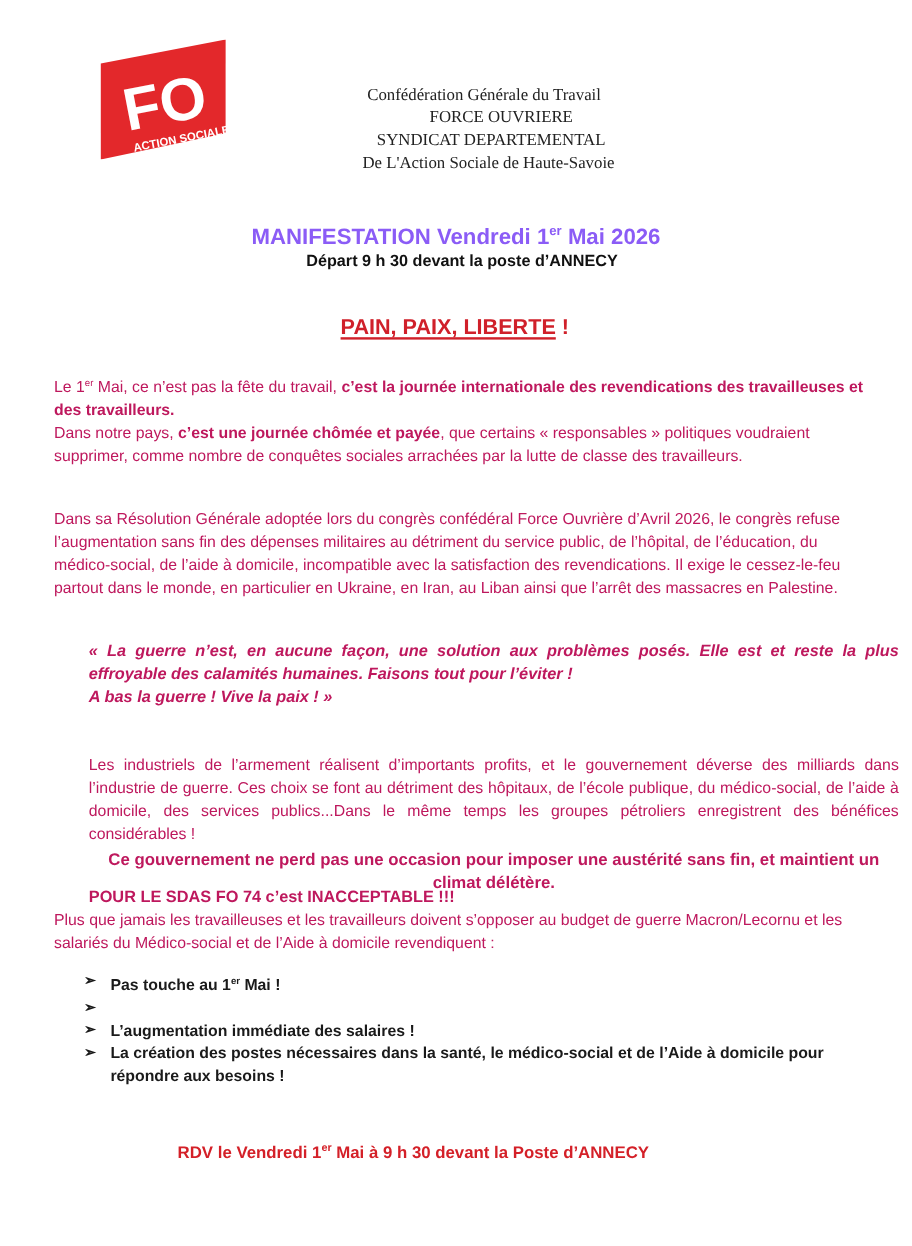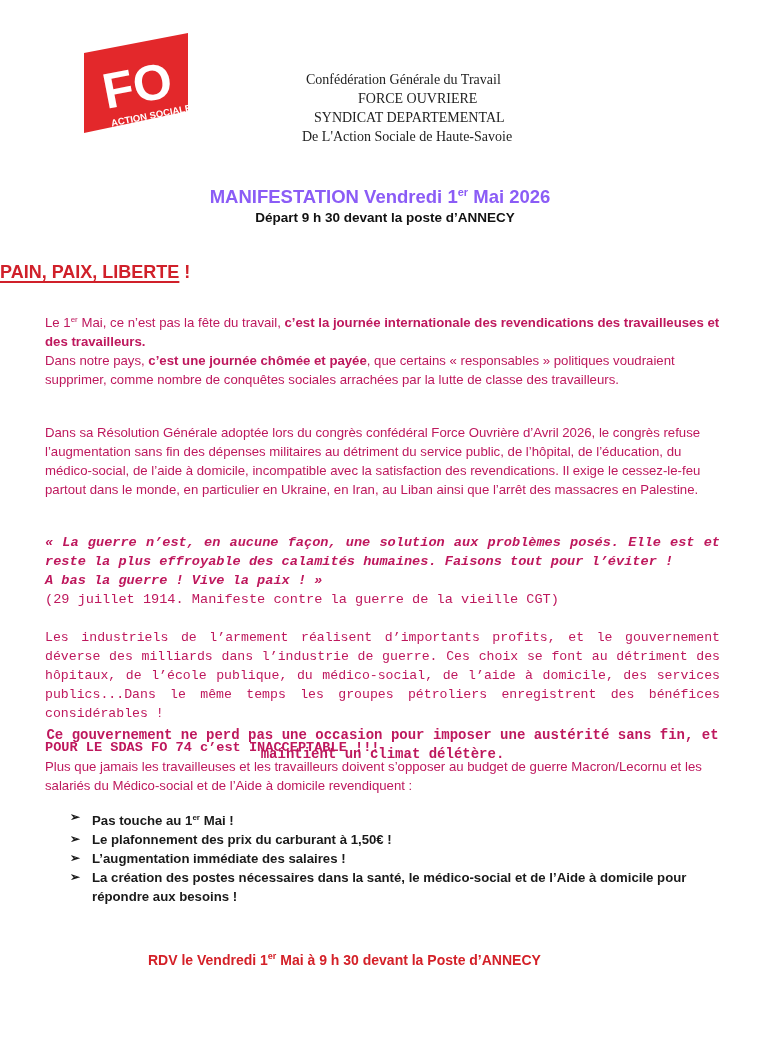--- a/index.html
+++ b/index.html
@@ -3,26 +3,26 @@
 <meta charset="utf-8">
 <style>
   html, body { margin: 0; padding: 0; background: #ffffff; }
   body { width: 760px; height: 1038px; position: relative; overflow: hidden; color: #111; }
   .logo { position: absolute; left: 82px; top: 33px; width: 108px; height: 100px; }
   .header { position: absolute; left: 290px; top: 70px; width: 300px; font-family: "Liberation Serif", serif; font-size: 14px; line-height: 19px; color: #222; }
   .header div { white-space: nowrap; } 
   .title { position: absolute; top: 186px; left: 0; width: 760px; text-align: center; font-family: "Liberation Sans", sans-serif; font-weight: bold; font-size: 18.5px; color: #8b5cf6; }
   .title sup { font-size: 11px; vertical-align: 7px; }
   .subtitle { position: absolute; top: 210px; left: 0; width: 770px; text-align: center; font-family: "Liberation Sans", sans-serif; font-weight: bold; font-size: 13.5px; color: #111; }
-  .slogan { position: absolute; top: 262px; left: 0; width: 758px; font-family: "Liberation Sans", sans-serif; font-weight: bold; font-size: 18px; color: #d0202a; }
+  .slogan { position: absolute; top: 262px; left: 0; width: 758px; text-align: center; font-family: "Liberation Sans", sans-serif; font-weight: bold; font-size: 18px; color: #d0202a; }
   .slogan .u { text-decoration: underline; text-decoration-thickness: 2px; text-underline-offset: 3px; }
   .p { position: absolute; left: 45px; width: 675px; font-family: "Liberation Sans", sans-serif; font-size: 13.2px; line-height: 19px; color: #be185d; }
   .p b { font-weight: bold; }
   .p sup { font-size: 8px; vertical-align: 5px; }
-  .serif { font-family: Liberation Mono, monospace; font-size: 13.6px; line-height: 19px; }
+  .serif { font-family: Liberation Sans, sans-serif; font-size: 13.6px; line-height: 19px; margin-left: 29px; }
   .quote { font-style: italic; font-weight: bold; text-align: justify; }
   .bullets { position: absolute; left: 70px; top: 808px; width: 650px; font-family: "Liberation Sans", sans-serif; font-weight: bold; font-size: 13.2px; line-height: 19px; color: #1a1a1a; }
   .bullet { display: flex; }
   .bullet .arrow { width: 22px; flex: 0 0 22px; font-size: 12px; }
   .bullet sup { font-size: 8px; vertical-align: 5px; }
   .cta { position: absolute; top: 945px; left: 0; width: 760px; font-family: "Liberation Sans", sans-serif; font-weight: bold; font-size: 14px; line-height: 22px; color: #d42028; }
   .cta sup { font-size: 9px; vertical-align: 6px; }
 </style>
 </head>
 <body>
@@ -54,41 +54,39 @@
 <div class="p" style="top:310px">
   <span>Le 1</span><sup>er</sup><span> Mai, ce n’est pas la fête du travail, </span><b>c’est la journée internationale des revendications des travailleuses et des travailleurs.</b><br>
   <span>Dans notre pays, </span><b>c’est une journée chômée et payée</b><span>, que certains « responsables » politiques voudraient supprimer, comme nombre de conquêtes sociales arrachées par la lutte de classe des travailleurs.</span>
 </div>
 
 <div class="p" style="top:423px">Dans sa Résolution Générale adoptée lors du congrès confédéral Force Ouvrière d’Avril 2026, le congrès refuse l’augmentation sans fin des dépenses militaires au détriment du service public, de l’hôpital, de l’éducation, du médico-social, de l’aide à domicile, incompatible avec la satisfaction des revendications. Il exige le cessez-le-feu partout dans le monde, en particulier en Ukraine, en Iran, au Liban ainsi que l’arrêt des massacres en Palestine.</div>
 
 <div class="p serif" style="top:533px">
   <div class="quote">« La guerre n’est, en aucune façon, une solution aux problèmes posés. Elle est et reste la plus effroyable des calamités humaines. Faisons tout pour l’éviter !</div>
   <div class="quote">A bas la guerre ! Vive la paix ! »</div>
-  <div>(29 juillet 1914. Manifeste contre la guerre de la vieille CGT)</div>
 </div>
 
 <div class="p serif" style="top:628px; font-size:13.2px; text-align:justify">
   <div>Les industriels de l’armement réalisent d’importants profits, et le gouvernement déverse des milliards dans l’industrie de guerre. Ces choix se font au détriment des hôpitaux, de l’école publique, du médico-social, de l’aide à domicile, des services publics...Dans le même temps les groupes pétroliers enregistrent des bénéfices considérables !</div>
   <div style="font-weight:bold; font-size:14px; margin-top:3px; text-align:center">Ce gouvernement ne perd pas une occasion pour imposer une austérité sans fin, et maintient un climat délétère.</div>
 </div>
 
 <div class="p" style="top:738px">
   <div class="serif" style="font-weight:bold">POUR LE SDAS FO 74 c’est INACCEPTABLE !!!</div>
   <div>Plus que jamais les travailleuses et les travailleurs doivent s’opposer au budget de guerre Macron/Lecornu et les salariés du Médico-social et de l’Aide à domicile revendiquent :</div>
 </div>
 
 <div class="bullets">
   <div class="bullet">
     <span class="arrow">➢</span>
     <span><span>Pas touche au 1</span><sup>er</sup><span> Mai !</span></span>
   </div>
   <div class="bullet">
     <span class="arrow">➢</span>
-    <span>Le plafonnement des prix du carburant à 1,50€ !</span>
   </div>
   <div class="bullet">
     <span class="arrow">➢</span>
     <span>L’augmentation immédiate des salaires !</span>
   </div>
   <div class="bullet">
     <span class="arrow">➢</span>
     <span>La création des postes nécessaires dans la santé, le médico-social et de l’Aide à domicile pour répondre aux besoins !</span>
   </div>
 </div>

